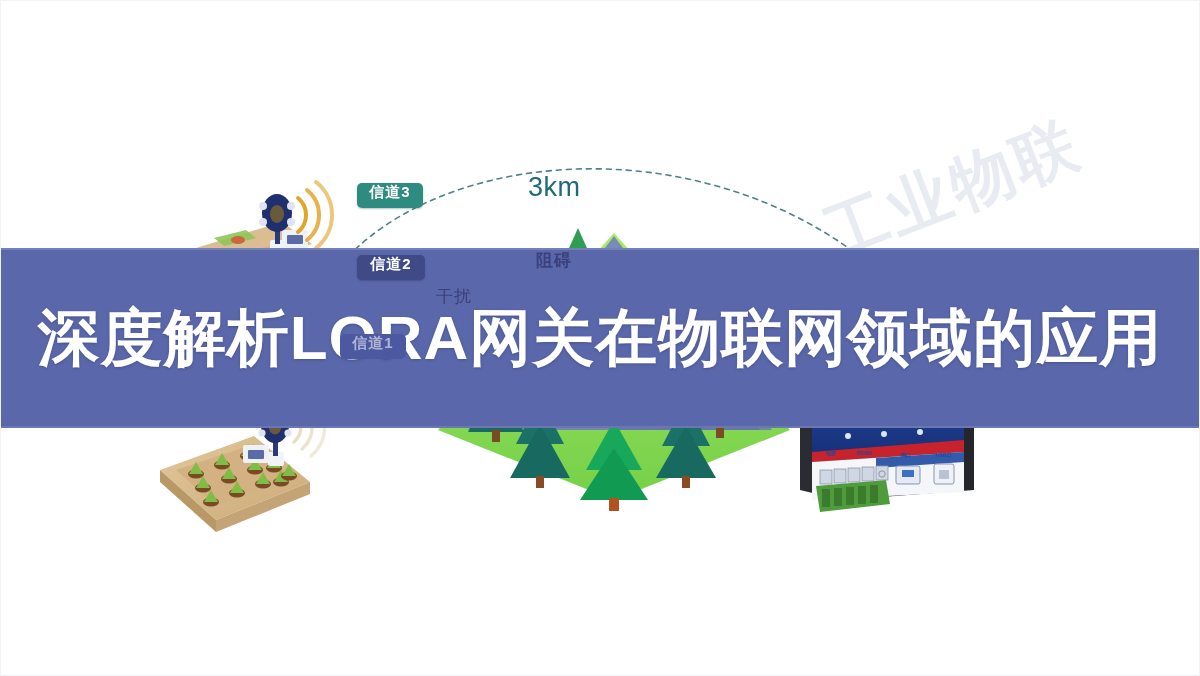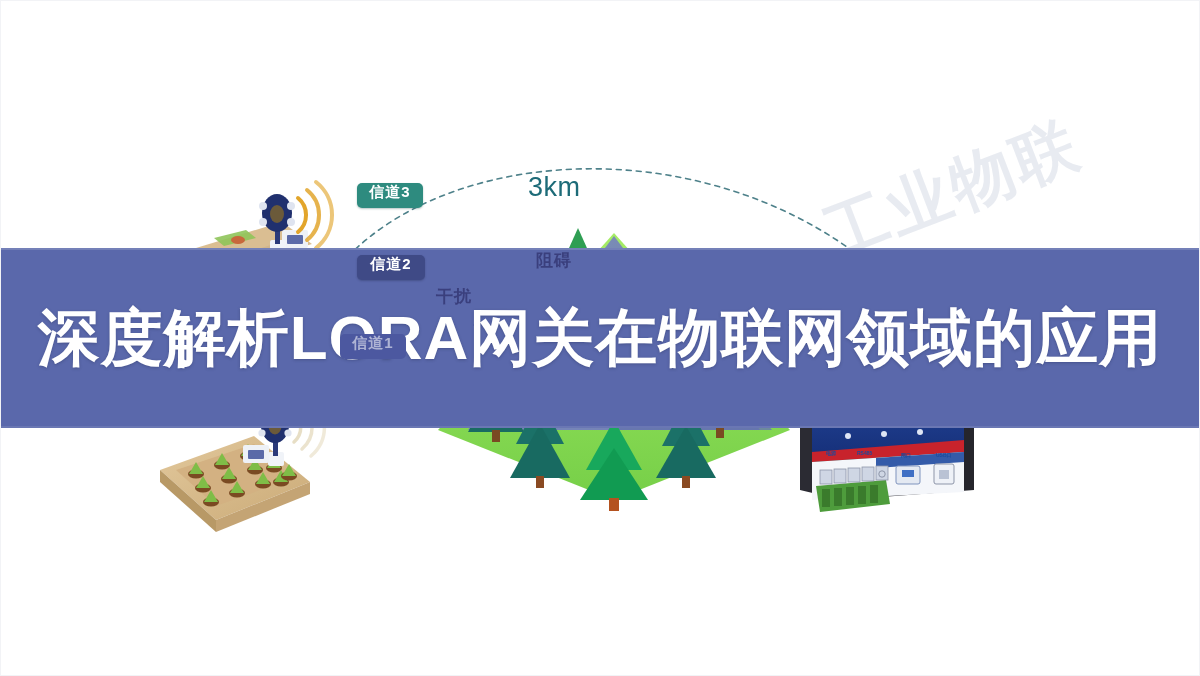--- a/index.html
+++ b/index.html
@@ -148,21 +148,21 @@
     color:#3a3f7d;
     letter-spacing:1px;
     z-index:24;
     user-select:none;
     padding-left:16px;
   }
   #label-interfere{
     position:absolute;
     left:436px; top:285px;
     font-size:17px;
-    font-weight:700;
+    font-weight:400;
     color:#3a3f7d;
     letter-spacing:1px;
     z-index:24;
     user-select:none;
   }
 
   
   #gateway-brand{
     position:absolute;
     left:838px; top:376px;

